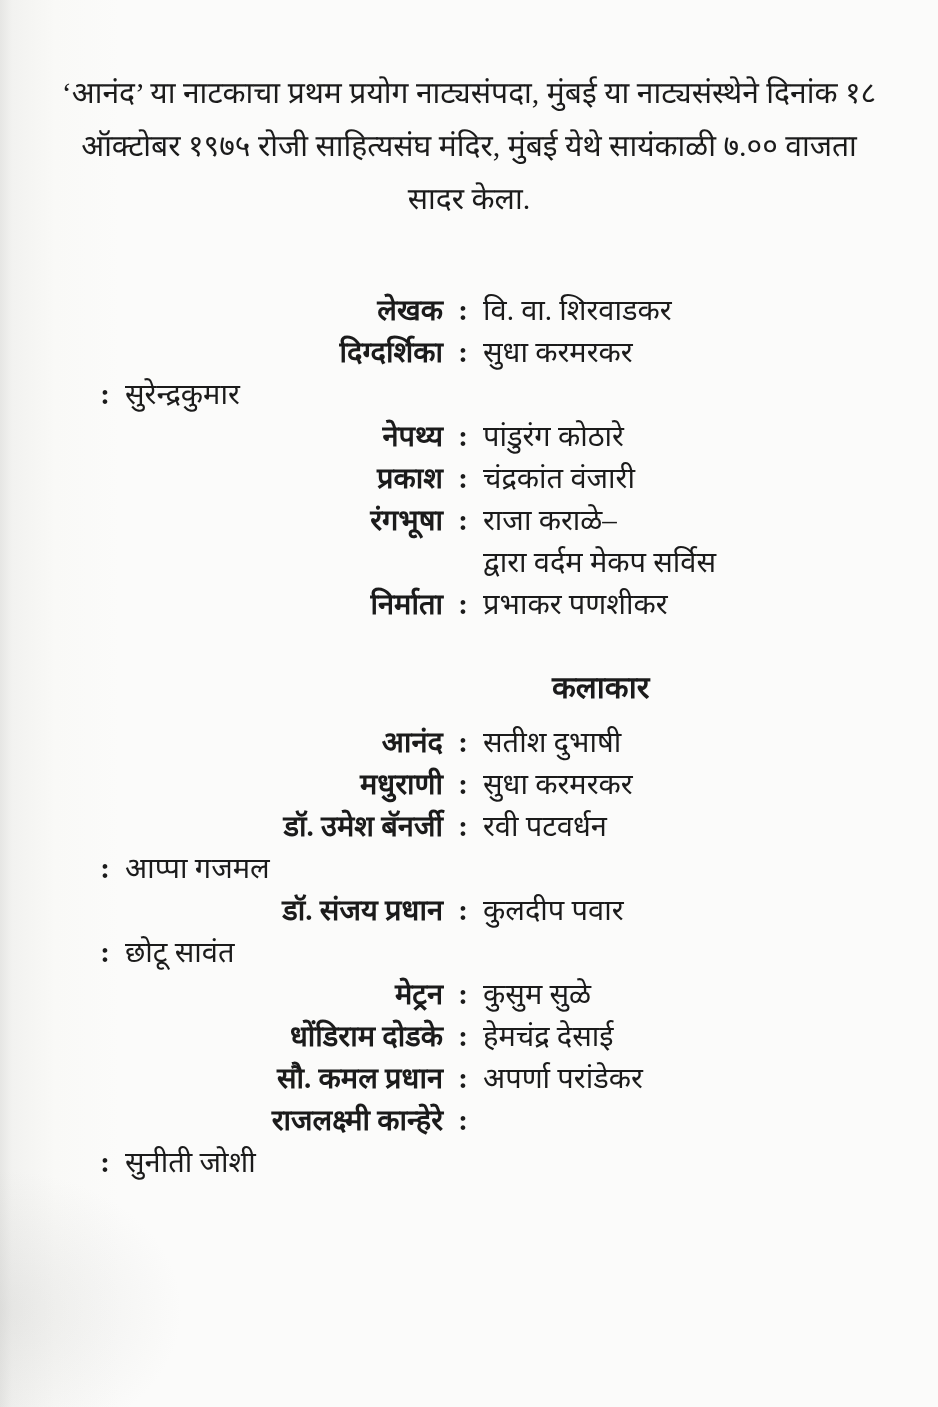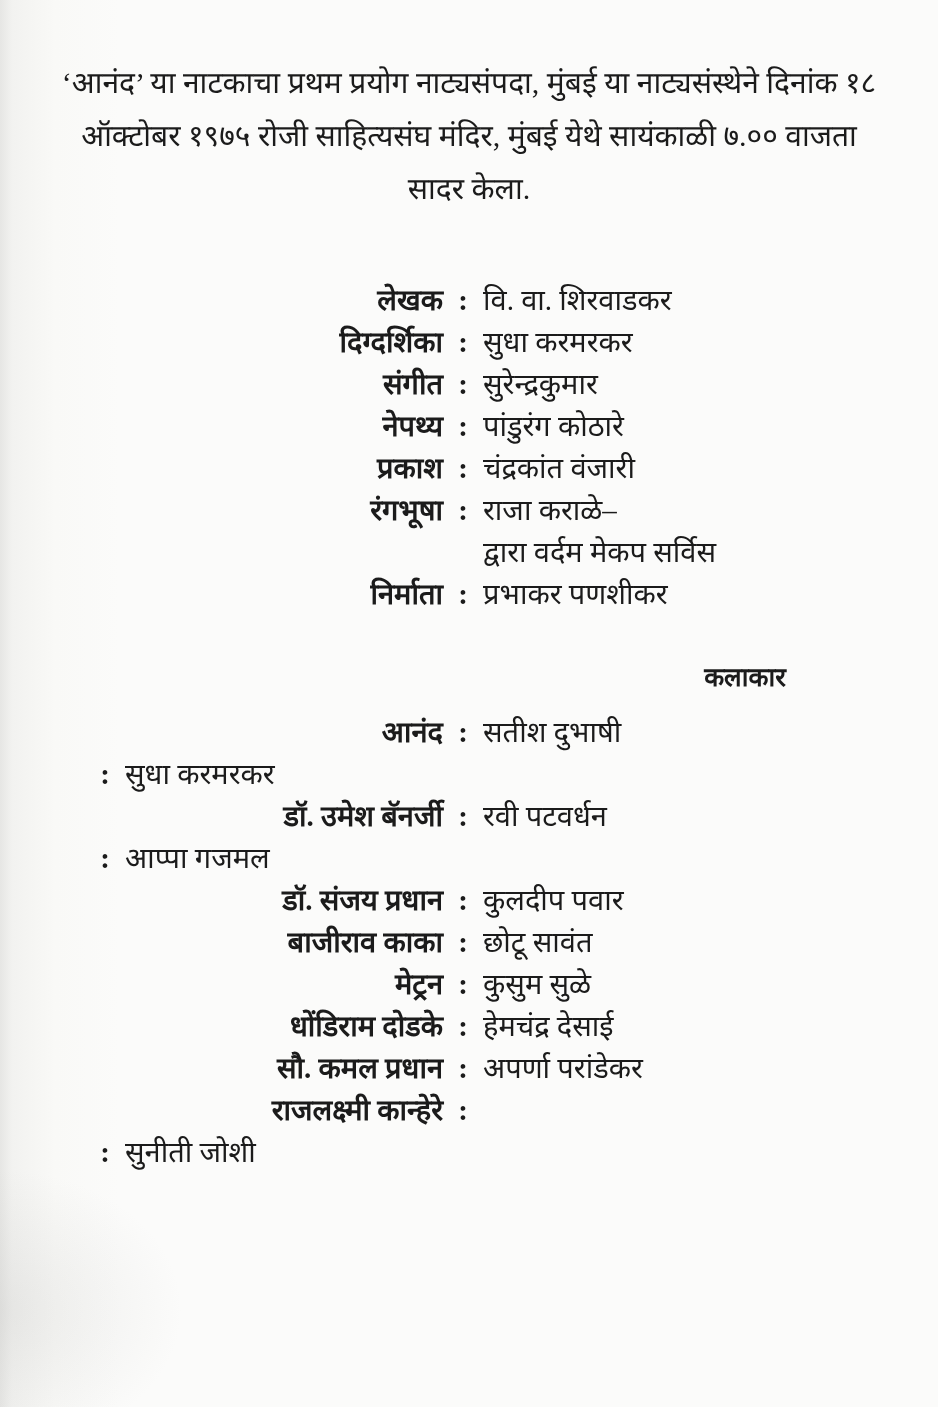--- a/index.html
+++ b/index.html
@@ -10,22 +10,22 @@
     margin: 0 auto;
     color: #1b1b1b;
     font-family: "Liberation Serif", "DejaVu Serif", serif;
     background:
       radial-gradient(ellipse 260px 200px at 0px 1310px, rgba(190,190,188,0.25), rgba(0,0,0,0) 70%),
       linear-gradient(90deg, #e6e6e4 0px, #f2f2f0 12px, #f9f9f7 55px, #fbfbfa 120px, #fbfbfa 100%);
     overflow: hidden;
   }
   .intro {
     width: 828px;
-    margin: 12px auto;
-    padding-top: 44px;
+    margin: 0 auto;
+    padding-top: 66px;
     font-size: 30px;
     line-height: 53px;
     text-align: center;
   }
   .credit-table { margin-top: 64px; }
   .cast-table { margin-top: 12px; }
   .row {
     display: flex;
     align-items: flex-end;
     height: 42px;
@@ -47,23 +47,22 @@
   .row .value {
     flex: 1;
     text-align: left;
     white-space: nowrap;
   }
   .cast-heading-row {
     margin-top: 42px;
     height: 42px;
     line-height: 42px;
     padding-left: 552px;
-    font-size: 26px;
+    font-size: 31px;
     font-weight: 700;
-    text-align: center;
   }
 </style>
 </head>
 <body>
 
 <div class="page">
 
   <p class="intro">‘आनंद’ या नाटकाचा प्रथम प्रयोग नाट्यसंपदा, मुंबई या नाट्यसंस्थेने दिनांक १८ ऑक्टोबर १९७५ रोजी साहित्यसंघ मंदिर, मुंबई येथे सायंकाळी ७.०० वाजता सादर केला.</p>
 
   <div class="credit-table">
@@ -71,21 +70,20 @@
       <span class="label">लेखक</span>
       <span class="sep">:</span>
       <span class="value">वि. वा. शिरवाडकर</span>
     </div>
     <div class="row">
       <span class="label">दिग्दर्शिका</span>
       <span class="sep">:</span>
       <span class="value">सुधा करमरकर</span>
     </div>
     <div class="row">
-      <span class="label">संगीत</span>
       <span class="sep">:</span>
       <span class="value">सुरेन्द्रकुमार</span>
     </div>
     <div class="row">
       <span class="label">नेपथ्य</span>
       <span class="sep">:</span>
       <span class="value">पांडुरंग कोठारे</span>
     </div>
     <div class="row">
       <span class="label">प्रकाश</span>
@@ -113,39 +111,39 @@
     <span>कलाकार</span>
   </div>
 
   <div class="cast-table">
     <div class="row">
       <span class="label">आनंद</span>
       <span class="sep">:</span>
       <span class="value">सतीश दुभाषी</span>
     </div>
     <div class="row">
+      <span class="label">मधुराणी</span>
       <span class="sep">:</span>
       <span class="value">सुधा करमरकर</span>
     </div>
     <div class="row">
       <span class="label">डॉ. उमेश बॅनर्जी</span>
       <span class="sep">:</span>
       <span class="value">रवी पटवर्धन</span>
     </div>
     <div class="row">
       <span class="sep">:</span>
       <span class="value">आप्पा गजमल</span>
     </div>
     <div class="row">
       <span class="label">डॉ. संजय प्रधान</span>
       <span class="sep">:</span>
       <span class="value">कुलदीप पवार</span>
     </div>
     <div class="row">
-      <span class="label">बाजीराव काका</span>
       <span class="sep">:</span>
       <span class="value">छोटू सावंत</span>
     </div>
     <div class="row">
       <span class="label">मेट्रन</span>
       <span class="sep">:</span>
       <span class="value">कुसुम सुळे</span>
     </div>
     <div class="row">
       <span class="label">धोंडिराम दोडके</span>

